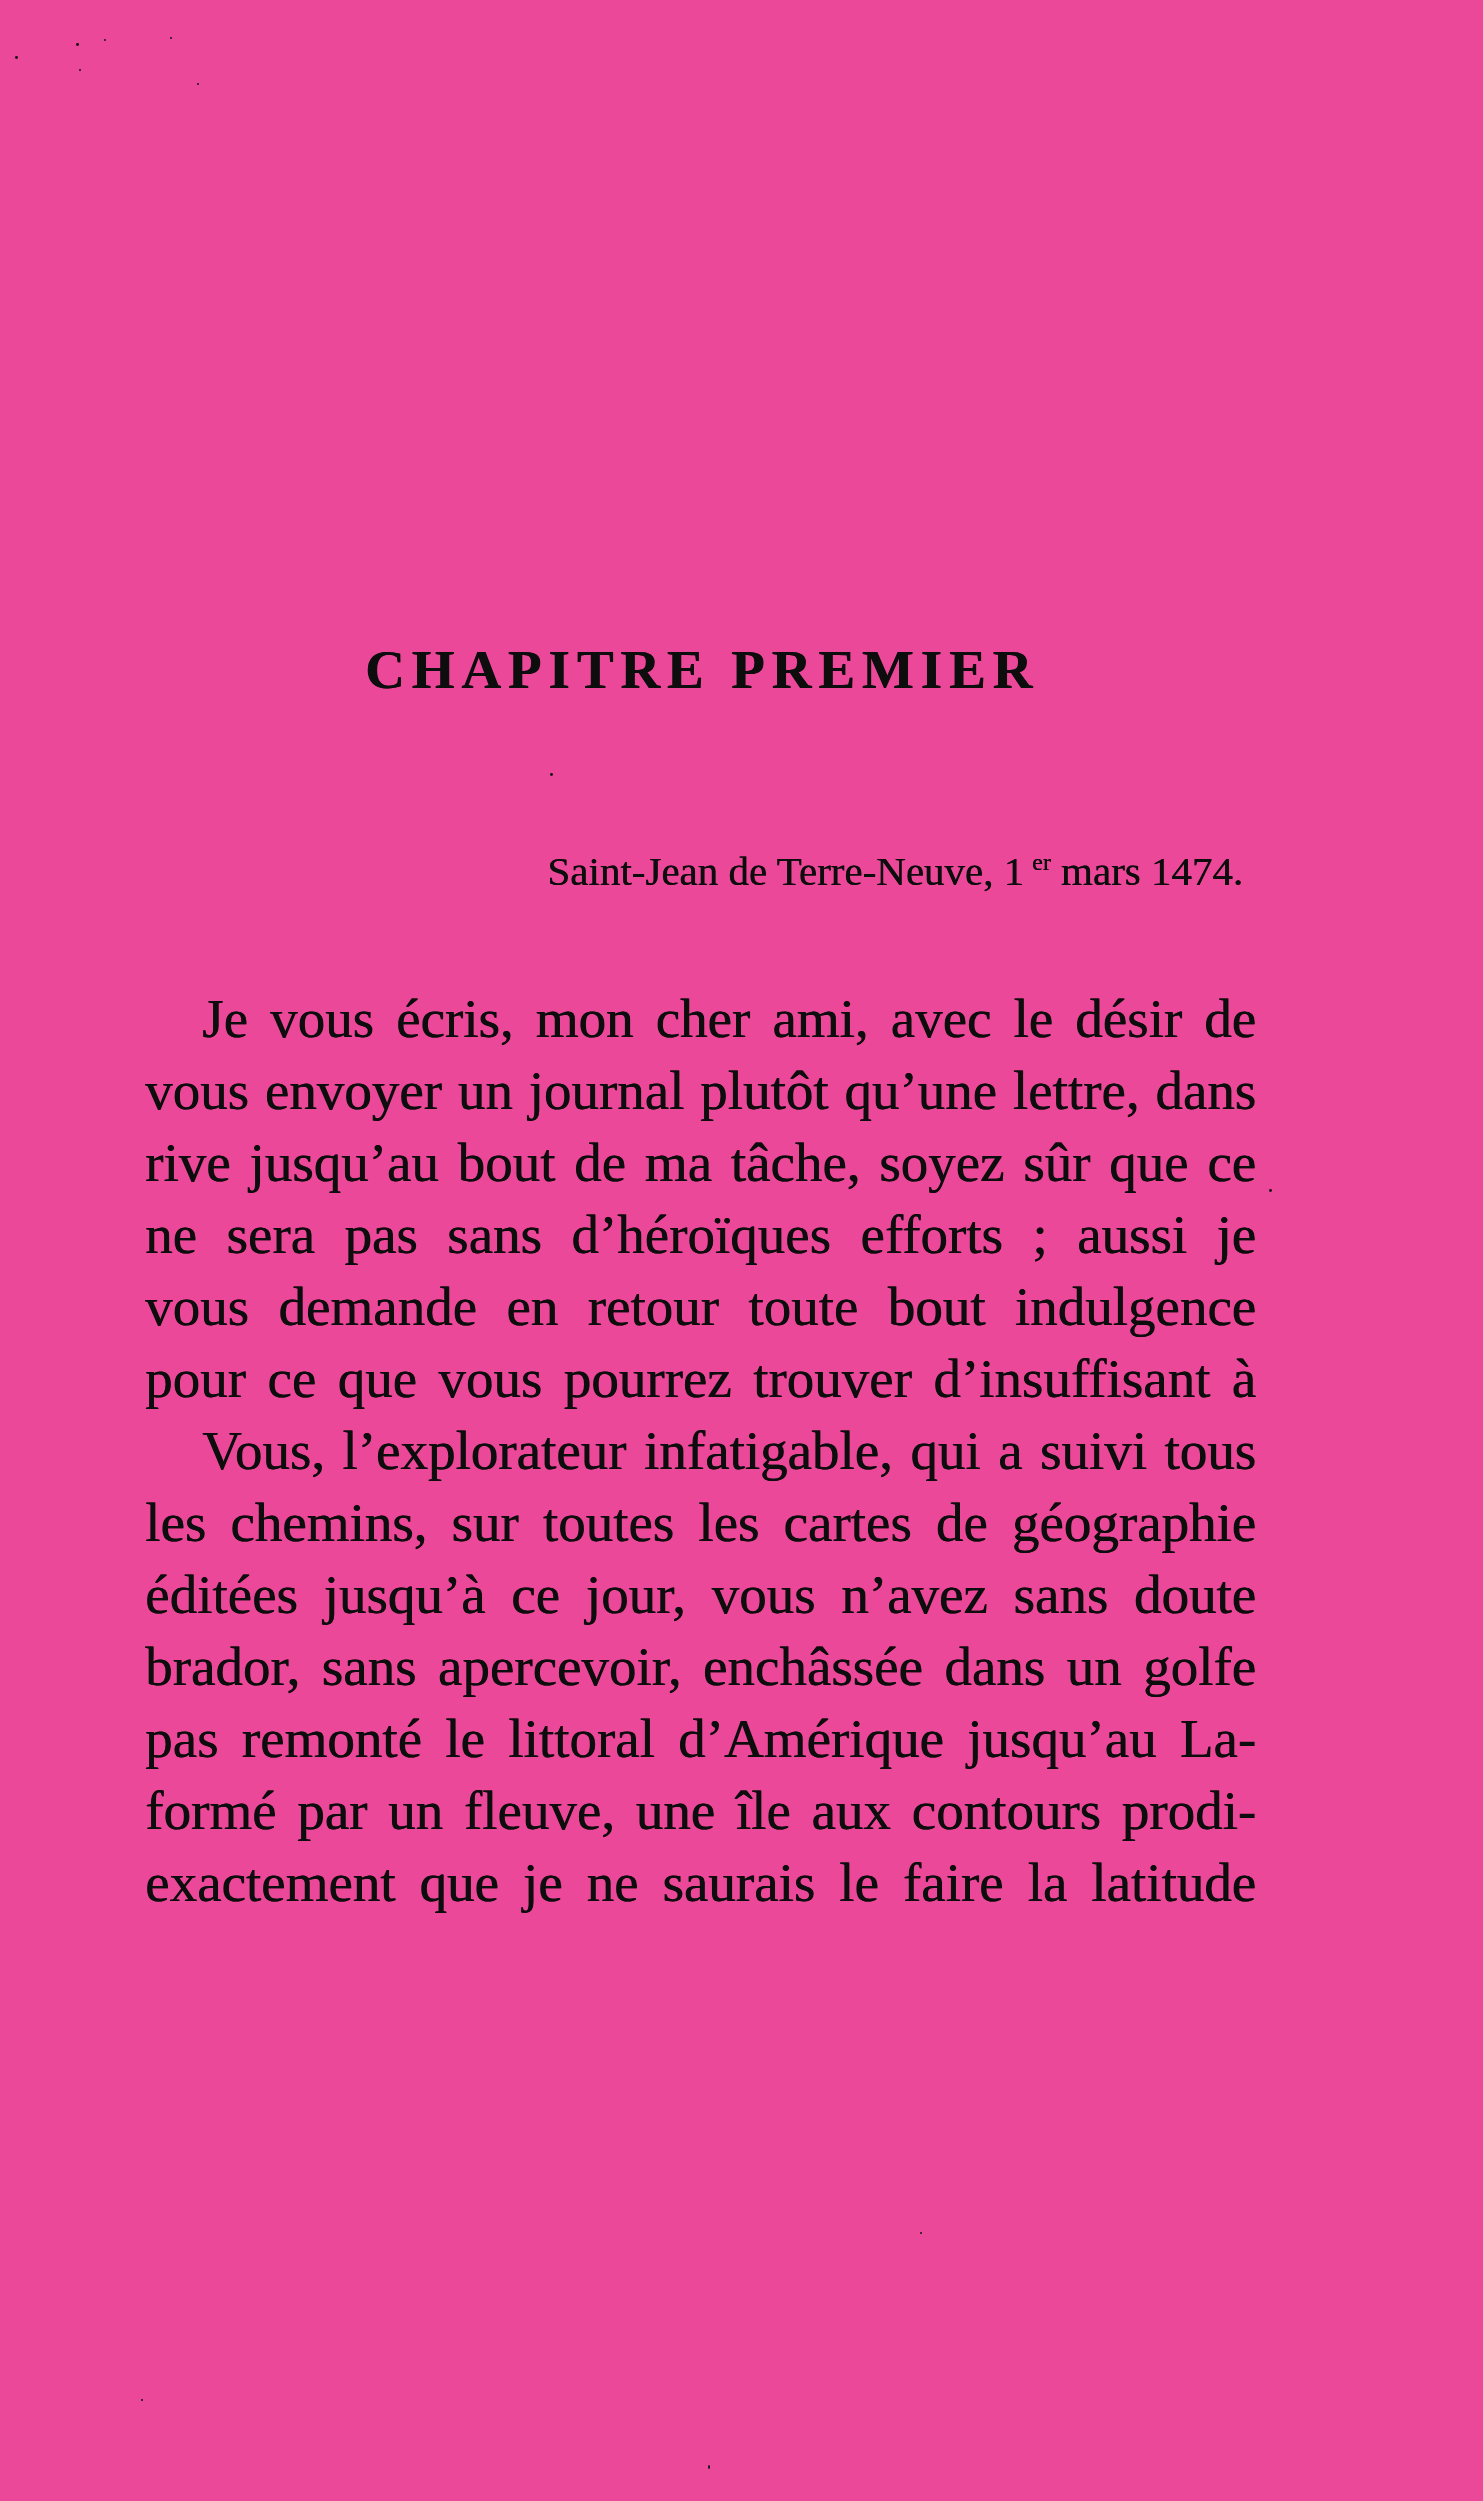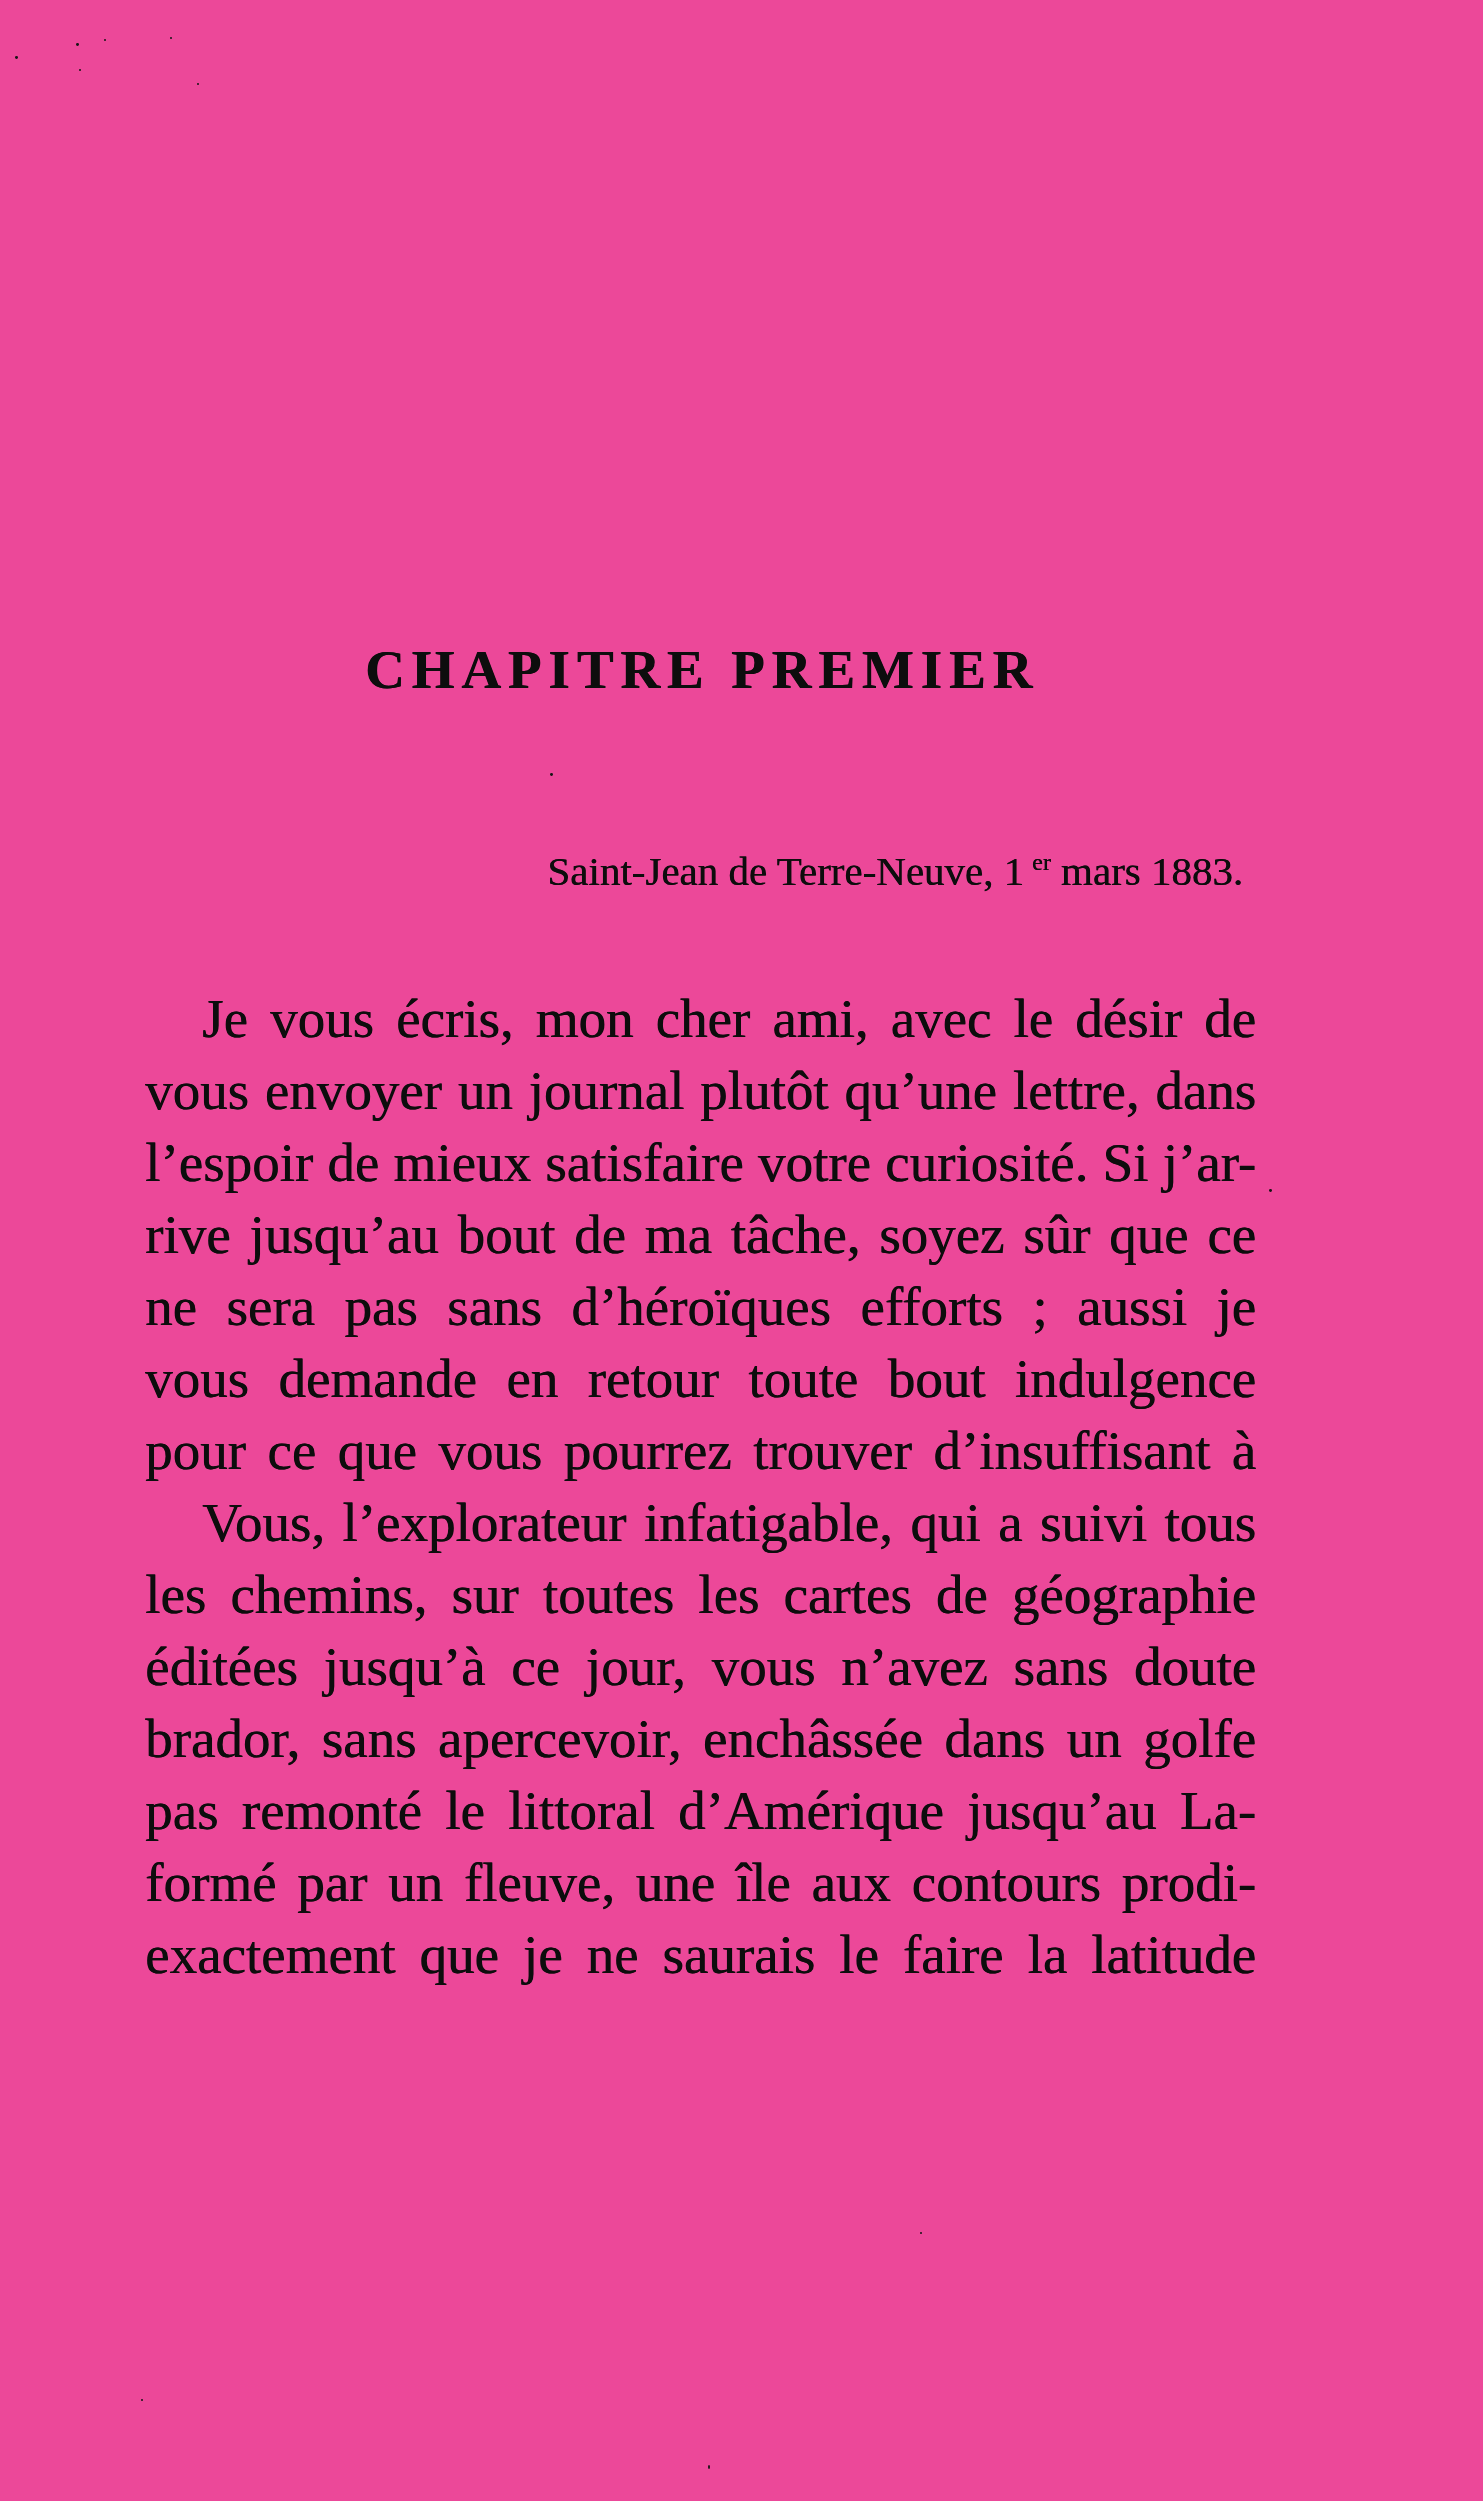--- a/index.html
+++ b/index.html
@@ -85,27 +85,26 @@
   <div class="speck" style="left:79px;top:69px;width:2px;height:2px;"></div>
   <div class="speck" style="left:197px;top:83px;width:2px;height:2px;"></div>
   <div class="speck" style="left:550px;top:773px;"></div>
   <div class="speck" style="left:1269px;top:1189px;"></div>
   <div class="speck" style="left:920px;top:2232px;width:2px;height:2px;"></div>
   <div class="speck" style="left:141px;top:2399px;width:2px;height:2px;"></div>
   <div class="speck" style="left:708px;top:2465px;width:2px;height:3.9px;"></div>
 
   <h1 class="chapter-heading">CHAPITRE PREMIER</h1>
 
-  <div class="dateline"><span>Saint-Jean de Terre-Neuve, 1</span><sup>er</sup><span> mars 1883.</span></div>
+  <div class="dateline"><span>Saint-Jean de Terre-Neuve, 1</span><sup>er</sup><span> mars 1474.</span></div>
 
   <div class="body-text">
 
     <div class="line just indent">Je vous écris, mon cher ami, avec le désir de</div>
     <div class="line just">vous envoyer un journal plutôt qu’une lettre, dans</div>
-    <div class="line just">l’espoir de mieux satisfaire votre curiosité. Si j’ar-</div>
     <div class="line just">rive jusqu’au bout de ma tâche, soyez sûr que ce</div>
     <div class="line just">ne sera pas sans d’héroïques efforts ; aussi je</div>
     <div class="line just">vous demande en retour toute bout indulgence</div>
     <div class="line just">pour ce que vous pourrez trouver d’insuffisant à</div>
 
     <div class="line just indent">Vous, l’explorateur infatigable, qui a suivi tous</div>
     <div class="line just">les chemins, sur toutes les cartes de géographie</div>
     <div class="line just">éditées jusqu’à ce jour, vous n’avez sans doute</div>
     <div class="line just">brador, sans apercevoir, enchâssée dans un golfe</div>
     <div class="line just">pas remonté le littoral d’Amérique jusqu’au La-</div>

